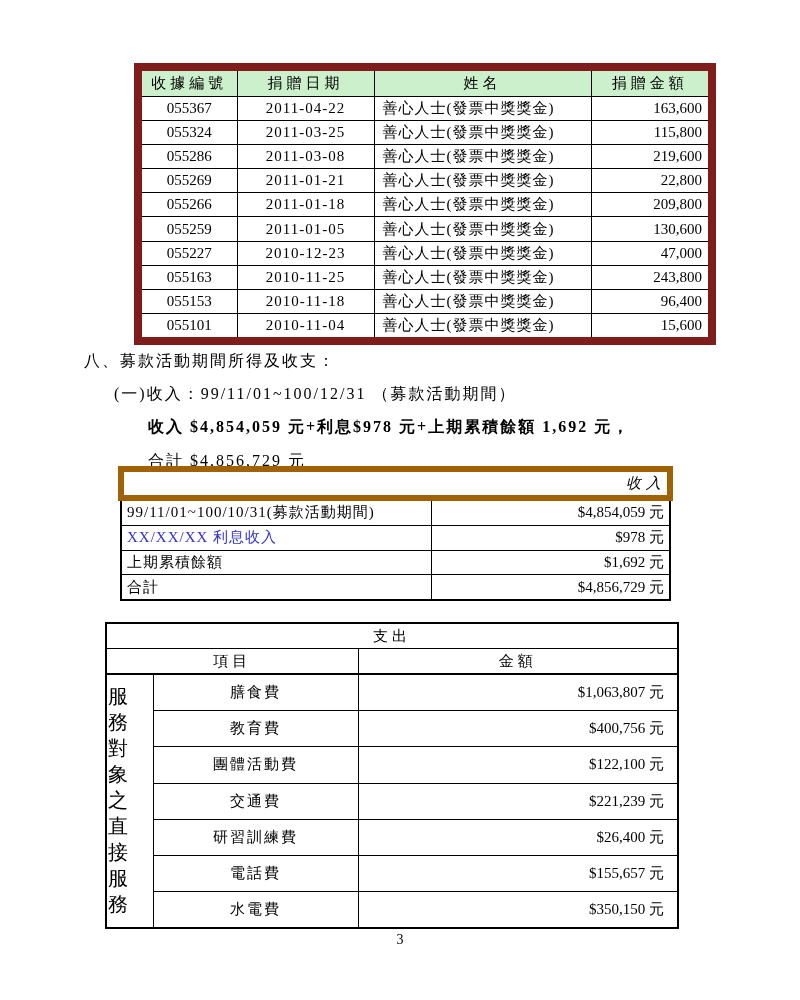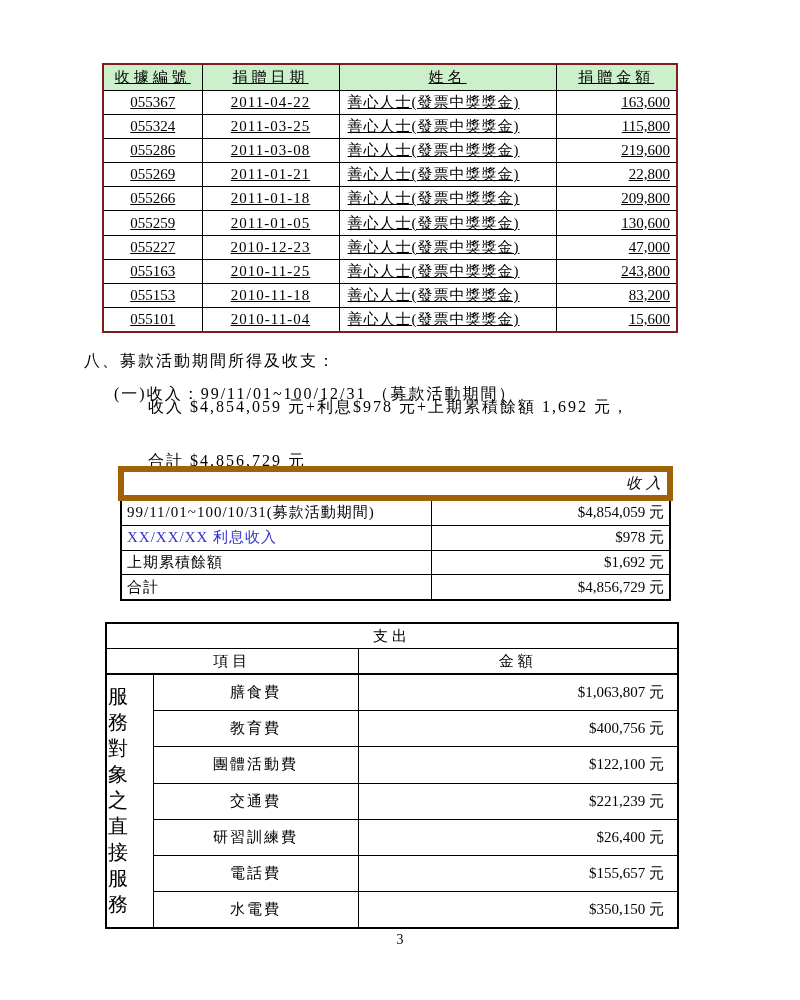--- a/index.html
+++ b/index.html
@@ -4,21 +4,21 @@
 <style>
   html,body{margin:0;padding:0;background:#e8e8e8;}
   .page{
     position:relative;width:800px;height:1000px;margin:0 auto;
     background:#ffffff;overflow:hidden;
     font-family:"Liberation Serif","DejaVu Serif",serif;
     color:#000;
   }
   table{border-collapse:collapse;table-layout:fixed;}
   
-  .donation-table{position:absolute;left:102px;top:63px;width:574px;border:2px solid #7f1d1d;text-decoration:underline;}
+  .donation-table{position:absolute;left:134px;top:63px;width:574px;border:8px solid #7f1d1d;}
   .donation-table th{
     background:var(--green);border:1px solid #000;height:23px;
     font-size:15px;font-weight:normal;letter-spacing:4px;text-align:center;
   }
   .donation-table td{border:1px solid #000;height:23.1px;font-size:15px;padding:0 8px;}
   .donation-table td.c0{text-align:center;}
   .donation-table td.c1{text-align:center;letter-spacing:1px;}
   .donation-table td.c2{text-align:left;letter-spacing:1px;}
   .donation-table td.c3{text-align:right;padding-right:6px;}
   
@@ -112,34 +112,34 @@
         <tr>
           <td class="c0">055163</td>
           <td class="c1">2010-11-25</td>
           <td class="c2">善心人士(發票中獎獎金)</td>
           <td class="c3">243,800</td>
         </tr>
         <tr>
           <td class="c0">055153</td>
           <td class="c1">2010-11-18</td>
           <td class="c2">善心人士(發票中獎獎金)</td>
-          <td class="c3">83,200</td>
+          <td class="c3">96,400</td>
         </tr>
         <tr>
           <td class="c0">055101</td>
           <td class="c1">2010-11-04</td>
           <td class="c2">善心人士(發票中獎獎金)</td>
           <td class="c3">15,600</td>
         </tr>
       </tbody>
   </table>
 
   <div class="tline" style="left:84px;top:351px;">八、募款活動期間所得及收支：</div>
   <div class="tline" style="left:114px;top:384px;">(一)收入：99/11/01~100/12/31 （募款活動期間）</div>
-  <div class="tline" style="left:148px;top:397px;">收入 $4,854,059 元+利息$978 元+上期累積餘額 1,692 元，</div>
+  <div class="tline" style="left:148px;top:417px;font-weight:bold;">收入 $4,854,059 元+利息$978 元+上期累積餘額 1,692 元，</div>
   <div class="tline" style="left:148px;top:451px;">合計 $4,856,729 元</div>
 
   <table class="income-table">
     <colgroup>
         <col style="width:310px">
         <col style="width:239px">
       </colgroup>
     <thead>
       <tr>
         <th colspan="2">收入</th>

